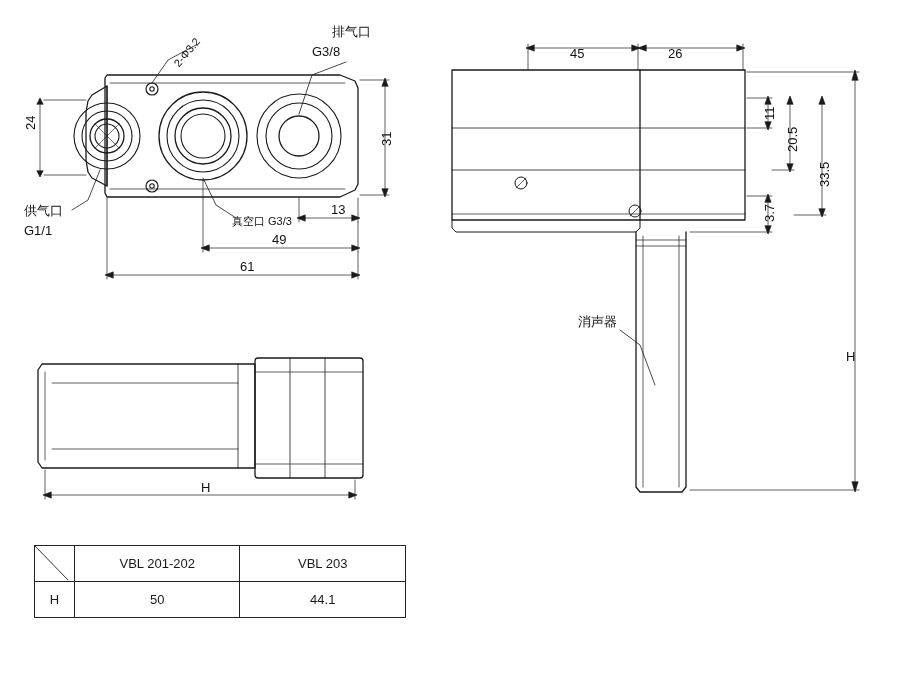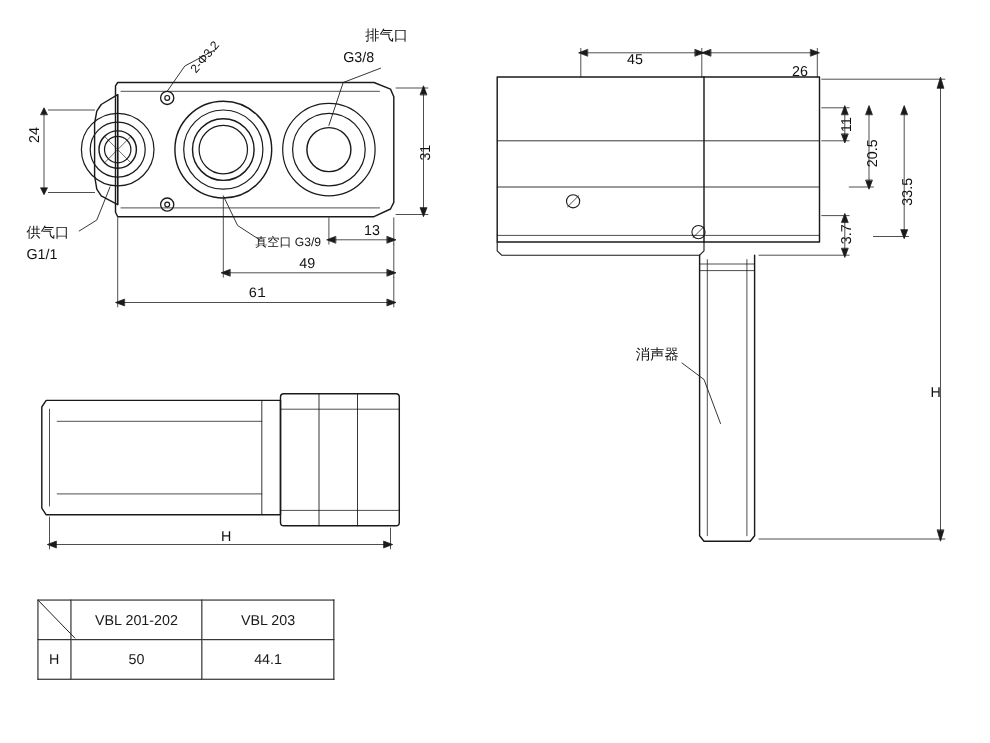--- a/index.html
+++ b/index.html
@@ -17,21 +17,21 @@
     font-size:13px;
     color:#111;
     white-space:nowrap;
     line-height:1;
   }
   .lbl.sm{font-size:11px;}
   .lbl.rot{transform-origin:left top;}
   .tbl{
     position:absolute;
     left:34px;top:545px;
-    width:270px;height:70px;
+    width:372px;height:70px;
     border-collapse:collapse;
     font-size:13px;
   }
   .tbl td{
     border:1px solid #222;
     text-align:center;
     vertical-align:middle;
     padding:0;
     height:35px;
   }
@@ -234,32 +234,32 @@
   </svg>
 
   <div class="lbl sm rot" style="left:172px;top:62px;transform:rotate(-50deg);">2-Φ3.2</div>
 
   <div class="lbl" style="left:332px;top:25px;">排气口</div>
   <div class="lbl" style="left:312px;top:45px;">G3/8</div>
 
   <div class="lbl" style="left:24px;top:204px;">供气口</div>
   <div class="lbl" style="left:24px;top:224px;">G1/1</div>
 
-  <div class="lbl sm" style="left:232px;top:216px;">真空口  G3/9</div>
+  <div class="lbl sm" style="left:232px;top:216px;">真空口  G3/3</div>
 
   <div class="lbl rot" style="left:24px;top:130px;transform:rotate(-90deg);">24</div>
   <div class="lbl rot" style="left:380px;top:146px;transform:rotate(-90deg);">31</div>
   <div class="lbl" style="left:331px;top:203px;">13</div>
   <div class="lbl" style="left:272px;top:233px;">49</div>
-  <div class="lbl" style="left:226px;top:260px;font-family:Liberation Mono, monospace;">61</div>
+  <div class="lbl" style="left:240px;top:260px;">61</div>
 
   <div class="lbl" style="left:201px;top:481px;">H</div>
 
   <div class="lbl" style="left:570px;top:47px;">45</div>
-  <div class="lbl" style="left:720px;top:47px;margin-top:11px;">26</div>
+  <div class="lbl" style="left:668px;top:47px;">26</div>
 
   <div class="lbl rot" style="left:763px;top:120px;transform:rotate(-90deg);">11</div>
   <div class="lbl rot" style="left:786px;top:152px;transform:rotate(-90deg);">20.5</div>
   <div class="lbl rot" style="left:818px;top:187px;transform:rotate(-90deg);">33.5</div>
   <div class="lbl rot" style="left:763px;top:222px;transform:rotate(-90deg);">3.7</div>
   <div class="lbl" style="left:846px;top:350px;">H</div>
 
   <div class="lbl" style="left:578px;top:315px;">消声器</div>
 
   <table class="tbl">

